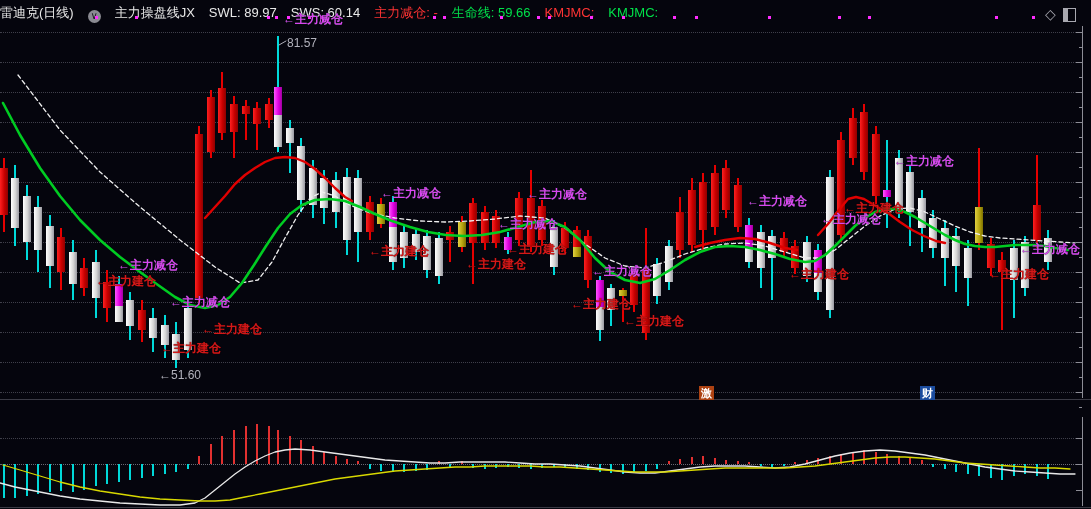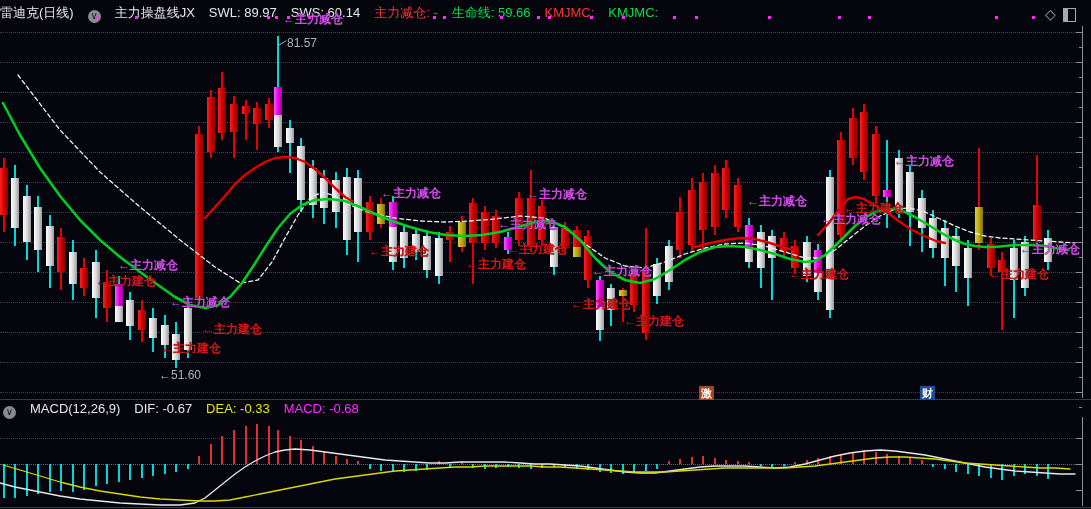--- a/index.html
+++ b/index.html
@@ -52,23 +52,20 @@
     </div>
 
   <div id="main-chart"></div>
 
   <div class="pricelbl" style="left:287px;top:36px;">81.57</div>
   <div class="pricelbl" style="left:159px;top:368px;">←51.60</div>
 
   <div class="sep" style="top:399px;"></div>
   <div class="sep" style="top:507px;"></div>
 
-  <div class="hdr" style="top:401px;">
-    <span class="circle-ic" style="margin-left:3px;">∨</span><span class="t-white">MACD(12,26,9)</span><span class="t-white">DIF: -0.67</span><span class="t-yellow">DEA: -0.33</span><span class="t-magenta">MACD: -0.68</span>
-  </div>
 
   <div id="macd-chart"></div>
 
 <div class="gridline" style="top: 32px; left: 0px; width: 1082px;"></div>
     <div class="gridline" style="top: 62px; left: 0px; width: 1082px;"></div>
     <div class="gridline" style="top: 92px; left: 0px; width: 1082px;"></div>
     <div class="gridline" style="top: 122px; left: 0px; width: 1082px;"></div>
     <div class="gridline" style="top: 152px; left: 0px; width: 1082px;"></div>
     <div class="gridline" style="top: 182px; left: 0px; width: 1082px;"></div>
     <div class="gridline" style="top: 212px; left: 0px; width: 1082px;"></div>

